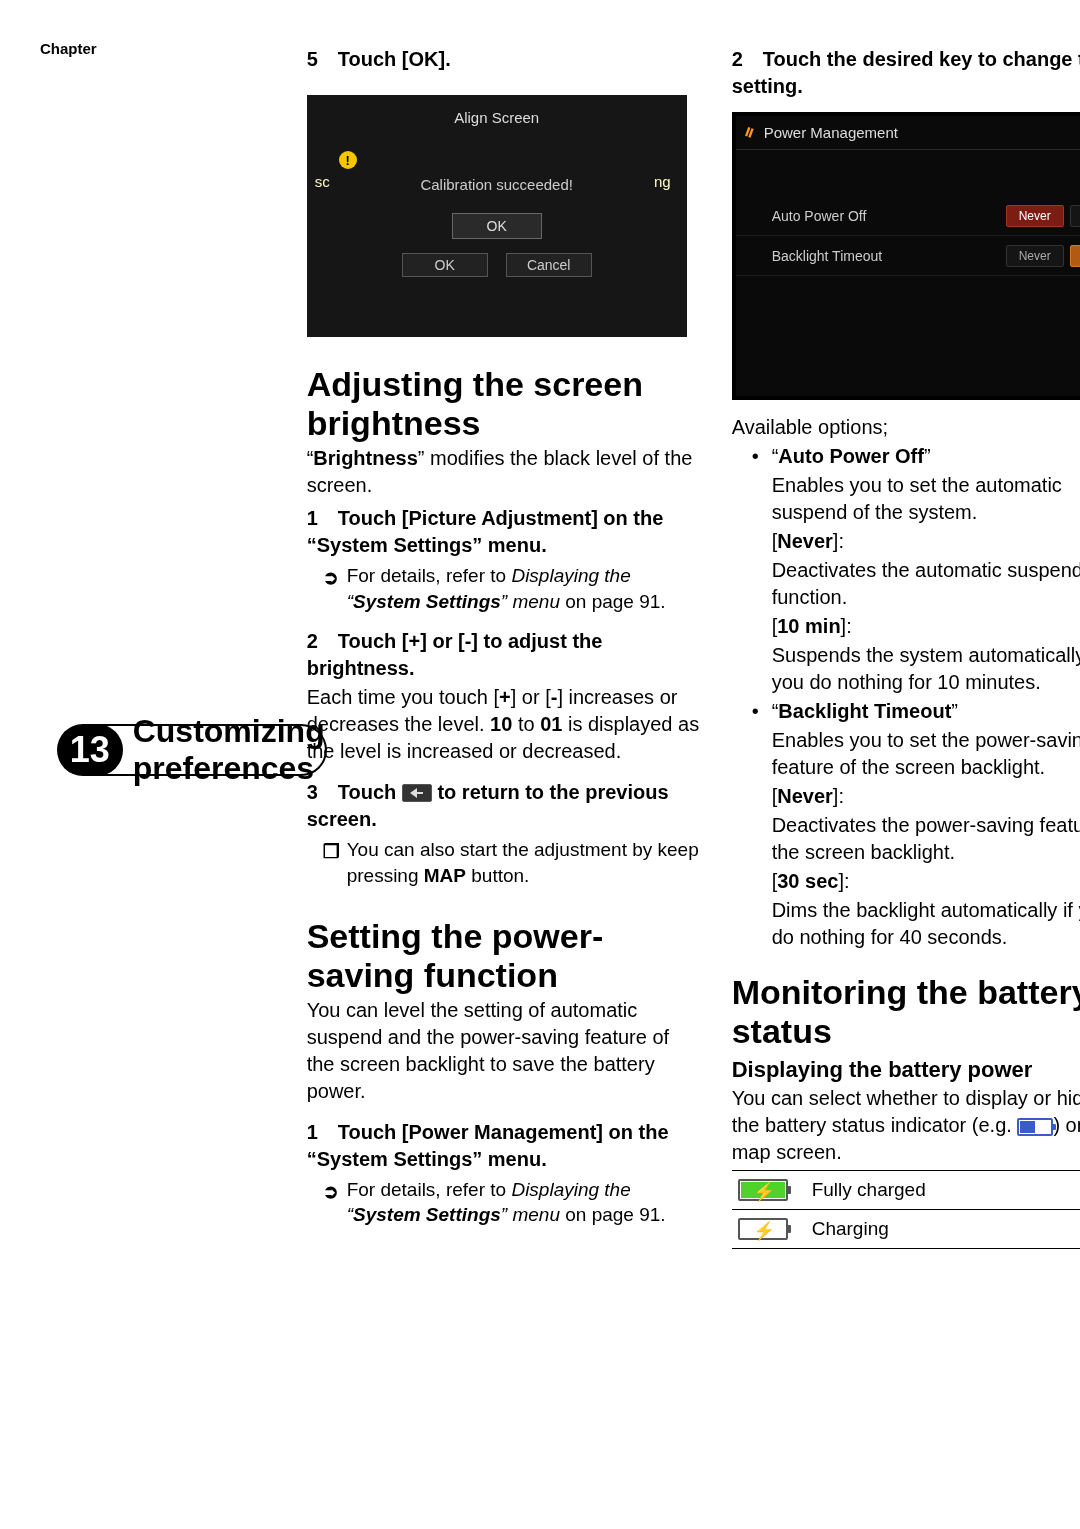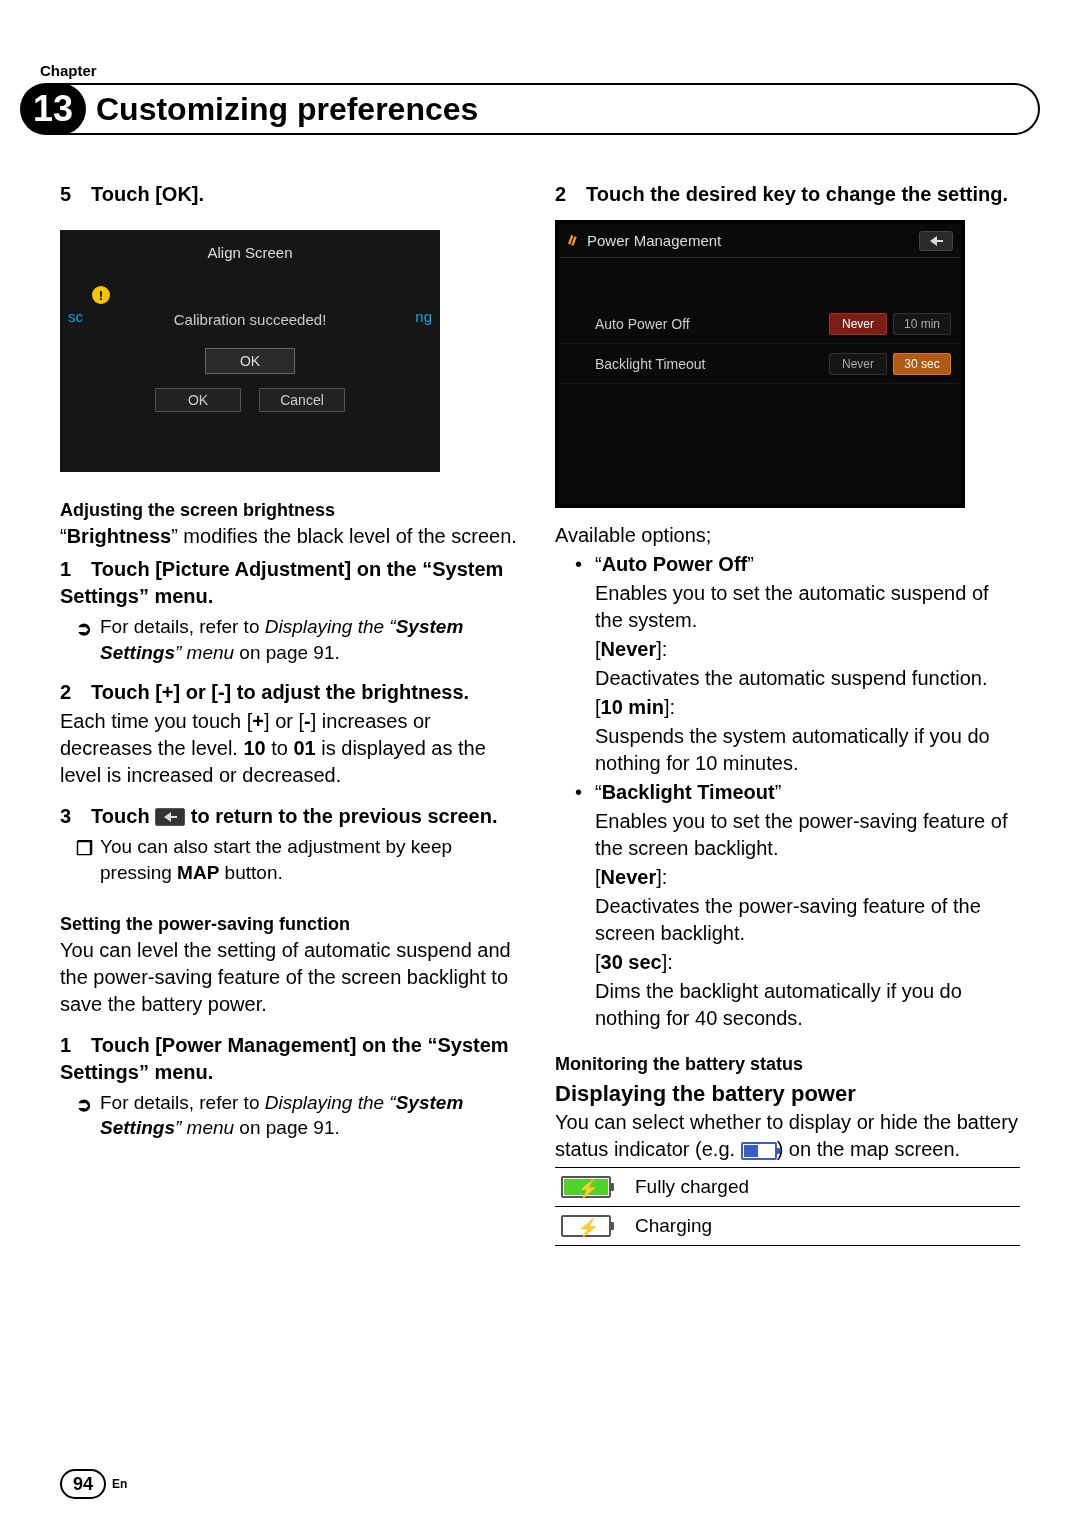--- a/index.html
+++ b/index.html
@@ -5,23 +5,23 @@
   * { margin: 0; padding: 0; box-sizing: border-box; }
   body {
     font-family: Arial, Helvetica, sans-serif;
     background: #fff;
     width: 1080px;
     height: 1529px;
     position: relative;
     color: #000;
   }
   .page {
-    padding: 62px 60px 30px 60px;
-    display: flex;
-    flex-direction: column;
+    padding: 40px 60px 30px 60px;
+    display: flex;
+    flex-direction: row;
     height: 100%;
   }
   .chapter-label {
     font-size: 15px;
     font-weight: bold;
     margin-bottom: 4px;
     margin-left: -20px;
   }
   .header-row {
     display: flex;
@@ -70,21 +70,21 @@
     min-width: 0;
   }
 
   .step {
     font-weight: bold;
     font-size: 20px;
     margin-top: 6px;
   }
 
   p { font-size: 20px; line-height: 1.35; margin-top: 2px; }
-  .h2 { font-size: 18px; font-weight: bold; margin-top: 28px; margin-bottom: 2px; }
+  .h2 { font-size: 34px; font-weight: bold; margin-top: 28px; margin-bottom: 2px; }
   .h3 { font-size: 22px; font-weight: bold; margin-top: 6px; margin-bottom: 2px; }
 
   .indent-note { padding-left: 40px; font-size: 19px; line-height:1.35; position: relative; margin-top: 4px; }
   .indent-note .sym { position: absolute; left: 16px; top: 2px; font-weight: bold; }
   .italic { font-style: italic; }
 
   .bullet { padding-left: 40px; position: relative; font-size: 20px; line-height:1.35; margin-top: 2px;}
   .bullet .dot { position: absolute; left: 20px; top: 0; }
   .bullet-sub { padding-left: 40px; font-size: 20px; line-height:1.35; margin-top:2px; }
 
@@ -93,24 +93,24 @@
     margin-top: 22px;
     width: 380px;
     height: 242px;
     background: #161616;
     position: relative;
     color: #d8d8d8;
     font-size: 15px;
   }
   .shot1 .title { text-align: center; padding-top: 14px; font-size: 15px; color:#ddd;}
   .shot1 .sc-left, .shot1 .sc-right {
-    position: absolute; top: 78px; font-size: 15px; color:#0ea5e9;
+    position: absolute; top: 78px; font-size: 15px; color:#fef9c3;
   }
   .shot1 .sc-left { left: 8px; }
-  .shot1 .sc-right { right: 8px; }
+  .shot1 .sc-right { right: 16px; }
   .shot1 .hint {
     position: absolute; left: 32px; top: 56px; width: 18px; height:18px;
     background: #f7c600; border-radius: 50%;
     display:flex; align-items:center; justify-content:center;
     color:#000; font-weight:bold; font-size:13px;
   }
   .shot1 .msg { text-align:center; margin-top: 50px; font-size:15px; color:#ccc;}
   .shot1 .btn-ok1 {
     margin: 20px auto 0; width: 90px; height:26px; border:1px solid #666;
     background:#2a2a2a; color:#ddd; text-align:center; font-size:14px; line-height:24px;

